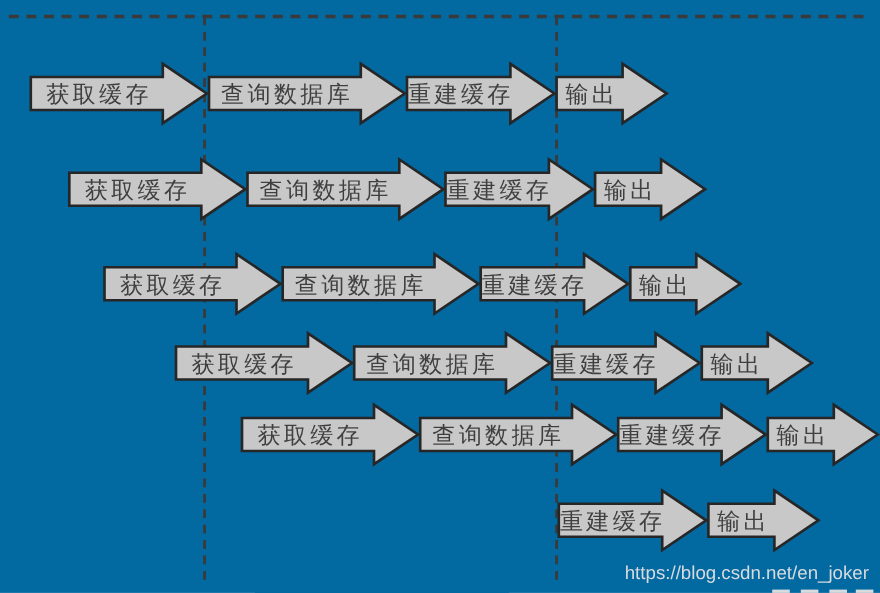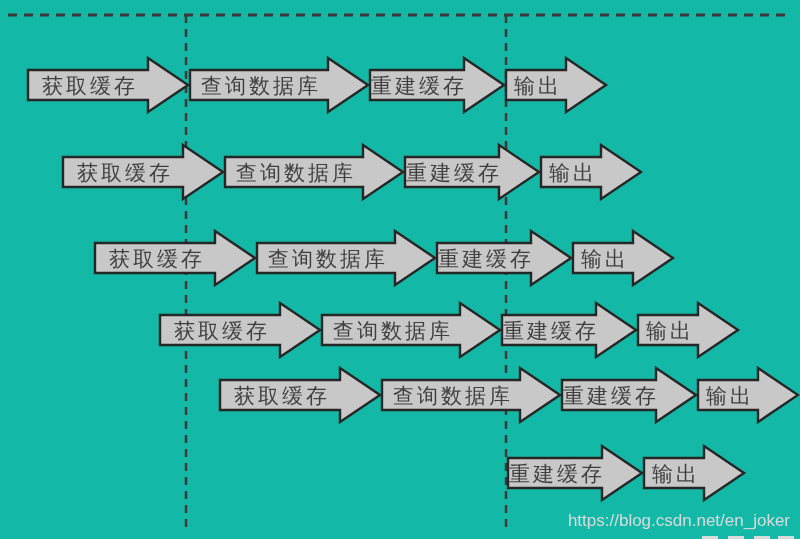--- a/index.html
+++ b/index.html
@@ -1,20 +1,20 @@
 <!DOCTYPE html>
 <html><head>
 <meta charset="utf-8">
 <style>
   html, body { margin: 0; padding: 0; background: #ffffff; }
   #canvas {
     position: relative;
     width: 800px;
     height: 539px;
-    background: #14b8a6;
+    background: #0369a1;
     overflow: hidden;
     font-family: "DejaVu Serif", serif;
   }
   #diagram-svg { display: block; width: 800px; height: 539px; }
   text.arrow-label {
     font-family: "DejaVu Serif", serif;
     font-size: 21px;
     font-weight: 500;
   }
   text.watermark {

